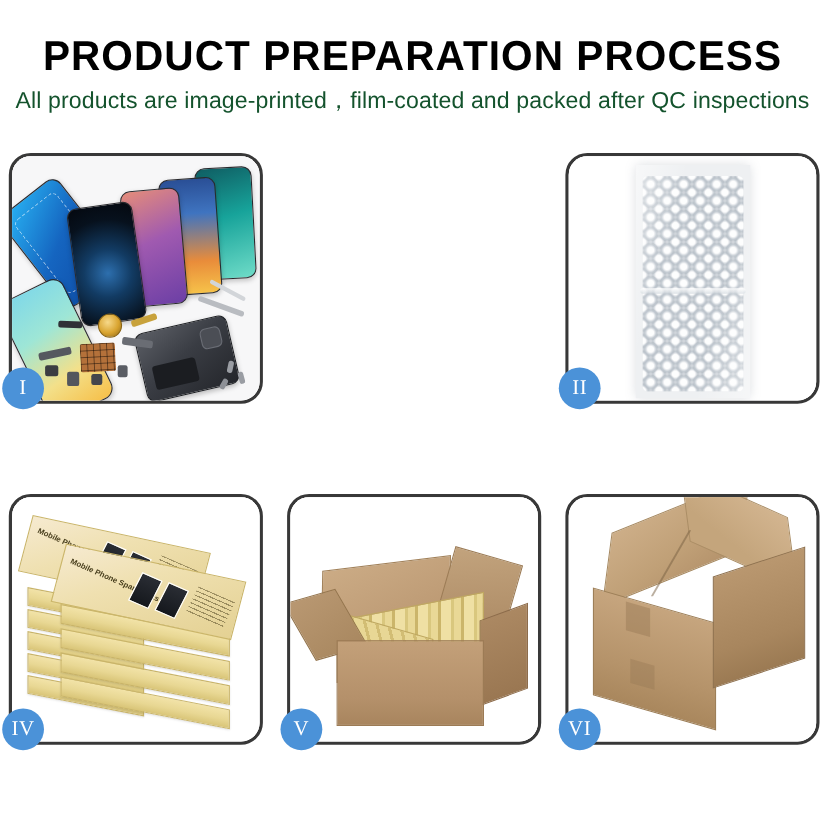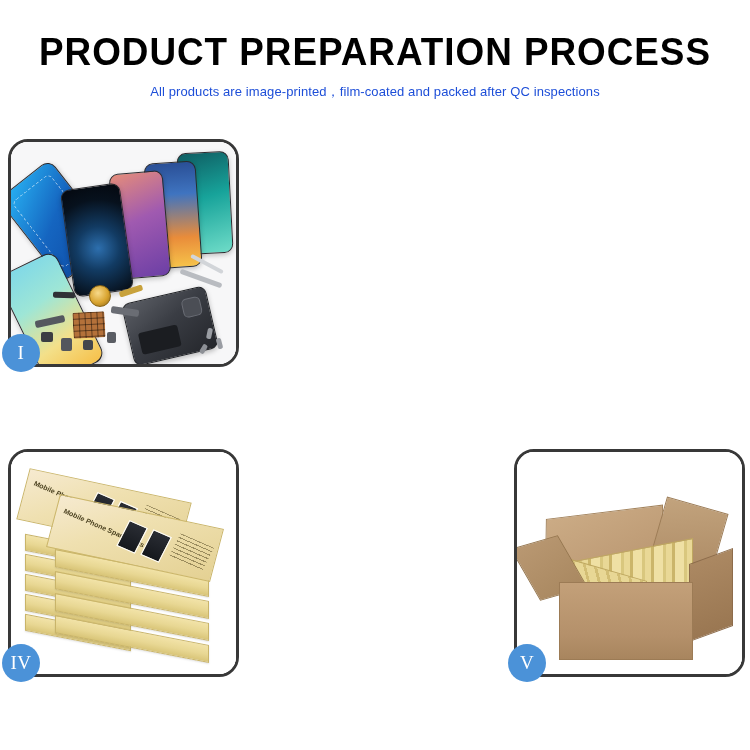--- a/index.html
+++ b/index.html
@@ -26,23 +26,23 @@
     font-size: 38px;
     font-weight: 700;
     letter-spacing: 1.0px;
     color: #000000;
     line-height: 44px;
     transform: scaleX(0.97);
     white-space: nowrap;
   }
   .subtitle {
     font-family: "Liberation Sans", sans-serif;
-    font-size: 13px;
+    font-size: 21px;
     font-weight: 400;
-    color: #1d4ed8;
+    color: #14532d;
     line-height: 22px;
     margin-top: 7px;
     letter-spacing: 0.1px;
     white-space: nowrap;
   }
 
   
   .grid {
     position: absolute;
     left: 8px;
@@ -426,20 +426,32 @@
           <div class="part tool1"></div>
           <div class="part tool2"></div>
           <div class="part scr1"></div>
           <div class="part scr2"></div>
           <div class="part scr3"></div>
         </div>
       </div>
       <div class="badge">I</div>
     </div>
 
+    <div class="panel">
+      <div class="panel-inner">
+        <div class="scene2">
+          <div class="bw-wrap">
+            <div class="bw-bubbles"></div>
+            <div class="bw-seam"></div>
+            <div class="bw-sheen"></div>
+          </div>
+        </div>
+      </div>
+      <div class="badge">II</div>
+    </div>
 
 
   </div>
 
   <div class="row row2">
 
     <div class="panel">
       <div class="panel-inner">
         <div class="scene4">
 
@@ -482,15 +494,29 @@
           <div class="c5-goods"></div>
           <div class="c5-goods2"></div>
           <div class="c5-flapL"></div>
           <div class="c5-side"></div>
           <div class="c5-front"></div>
         </div>
       </div>
       <div class="badge">V</div>
     </div>
 
+    <div class="panel">
+      <div class="panel-inner">
+        <div class="scene6">
+          <div class="c6-top"></div>
+          <div class="c6-top2"></div>
+          <div class="c6-seam"></div>
+          <div class="c6-left"></div>
+          <div class="c6-right"></div>
+          <div class="c6-tab1"></div>
+          <div class="c6-tab2"></div>
+        </div>
+      </div>
+      <div class="badge">VI</div>
+    </div>
 
   </div>
 </div>
 
 </body></html>

